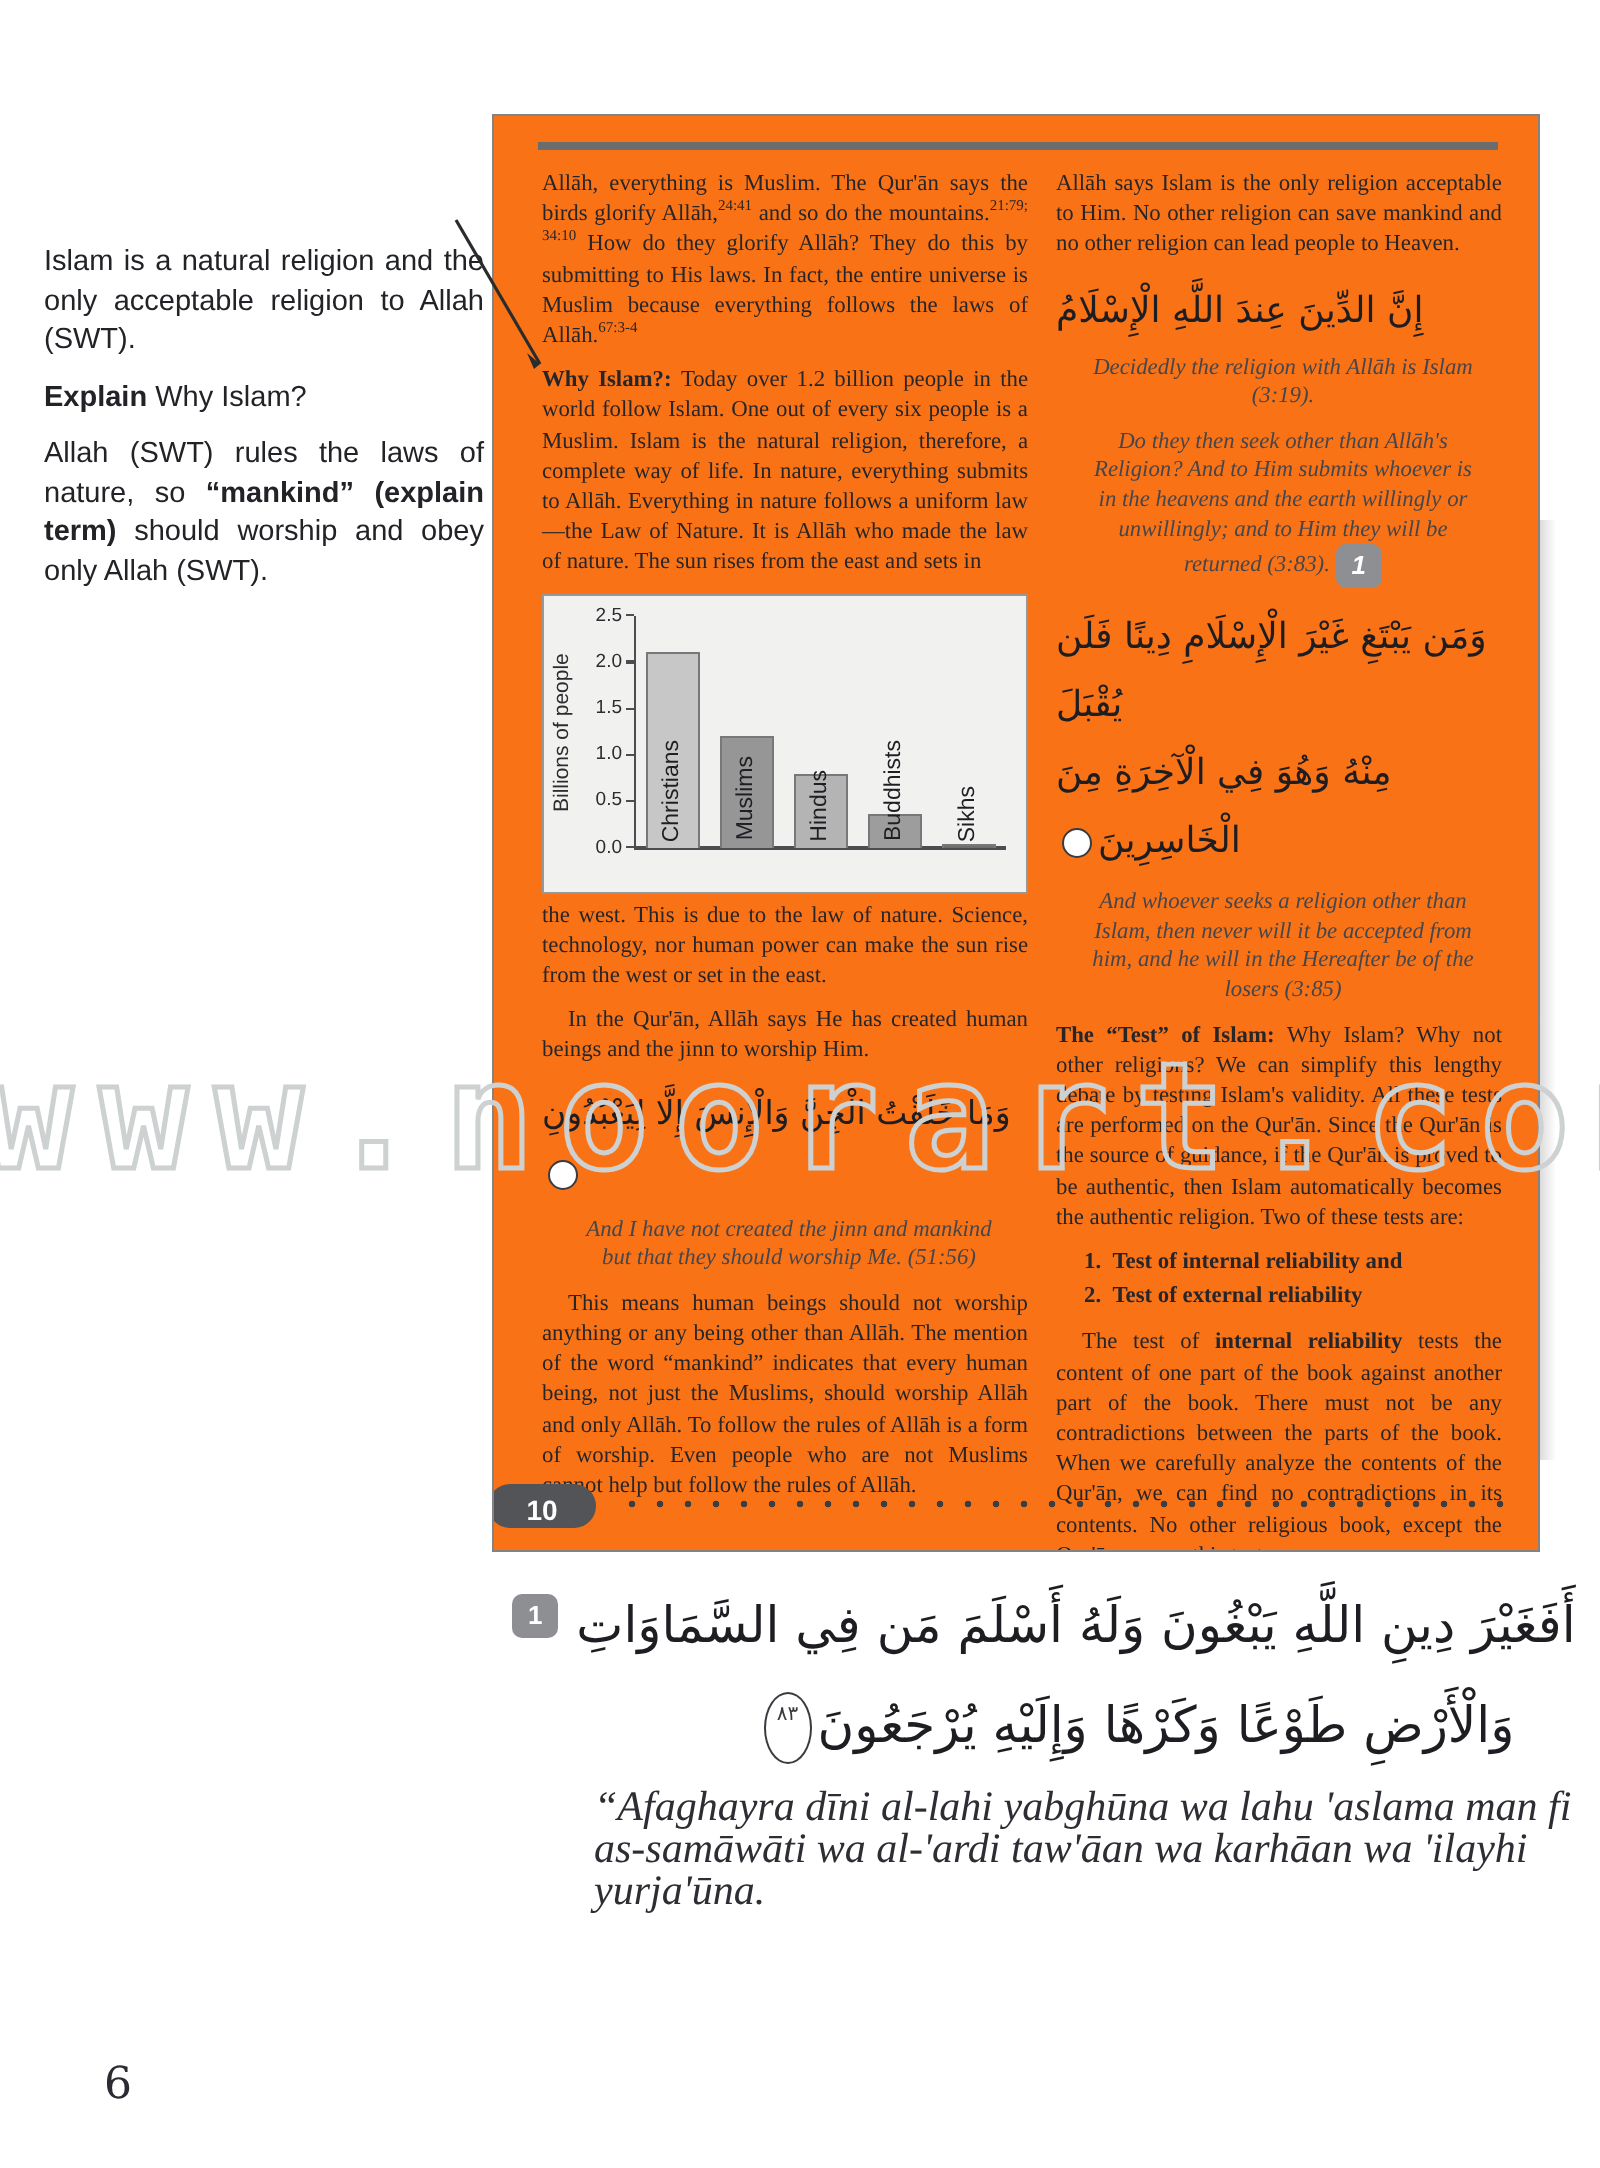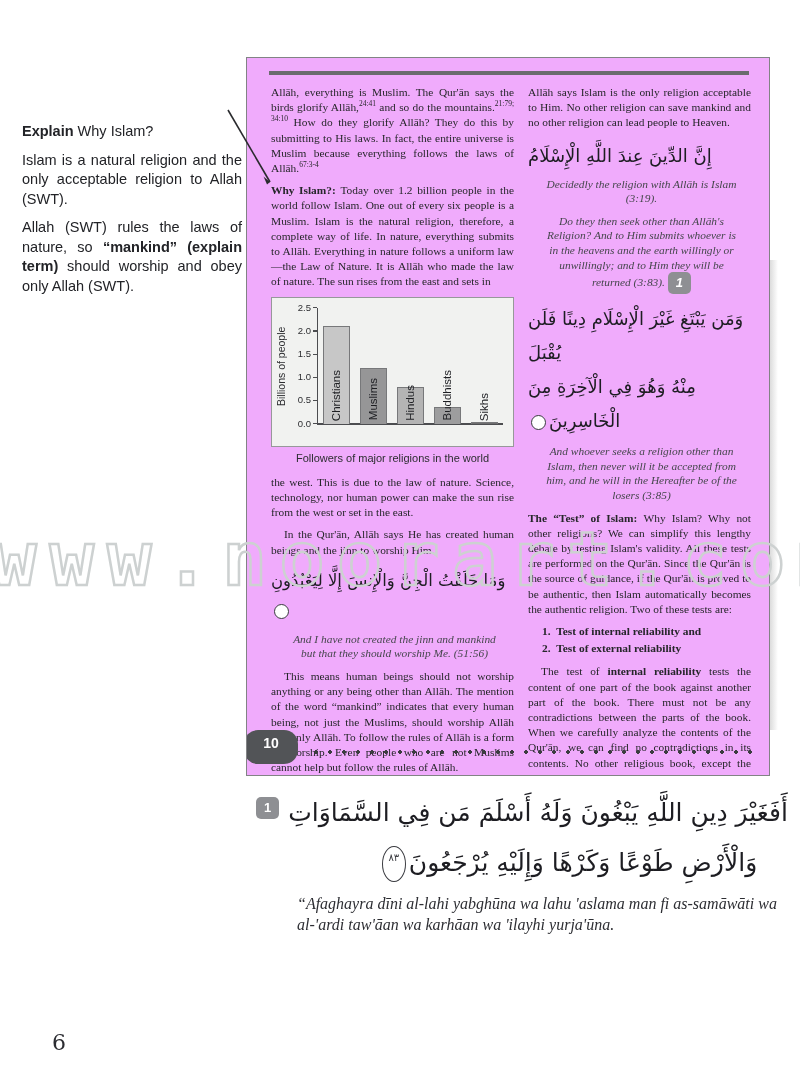--- a/index.html
+++ b/index.html
@@ -28,21 +28,21 @@
     position:absolute; left:22px; top:122px; width:220px;
     font-family:"Liberation Sans", sans-serif; font-size:14.5px;
     line-height:19.5px; color:#222327; z-index:3;
   }
   .margin-note p { margin-bottom:9px; text-align:justify; }
   .margin-note .b { font-weight:bold; }
   .pointer-line { position:absolute; left:224px; top:104px; z-index:4; }
   
   .page-frame {
     position:absolute; left:246px; top:57px; width:524px; height:719px;
-    border:1.5px solid #828385; background:#f0abfc; overflow:hidden; z-index:2;padding-left:16px;
+    border:1.5px solid #828385; background:#f97316; overflow:hidden; z-index:2;padding-left:16px;
   }
   .top-rule { position:absolute; left:22px; right:20px; top:13px; height:3.5px; background:#6b6c6e; }
   .col { position:absolute; top:27px; font-size:11.4px; line-height:15.2px; text-align:justify; }
   .col1 { left:24px; width:243px; }
   .col2 { left:281px; width:223px; }
   .col p { margin-bottom:7px; }
   .col p.ind { text-indent:13px; margin-bottom:6px; }
   .seg-b { font-weight:bold; }
   .seg-sup { font-size:7.5px; vertical-align:super; line-height:0; }
   .trans {
@@ -90,21 +90,21 @@
     position:absolute; bottom:3px; writing-mode:vertical-rl; transform:rotate(180deg);
     font-family:"Liberation Sans", sans-serif; font-size:11.5px; font-weight:500;
     color:#1e1f23; white-space:nowrap;
   }
   .caption {
     font-family:"Liberation Sans", sans-serif; font-size:11px; color:#2c2d30;
     text-align:center; margin:2px 0 9px 0;
   }
   
   .page-pill {
-    position:absolute; left:-3px; bottom:11px; width:54px; height:34px;
+    position:absolute; left:-3px; bottom:11px; width:54px; height:22px;
     background:#525457; color:#fff; border-radius:14px;
     font-family:"Liberation Sans", sans-serif; font-weight:bold; font-size:14px;
     text-align:center; line-height:26px;
   }
   .dotted-line {
     position:absolute; left:62px; right:10px; bottom:20px; height:6px;
     background-image:radial-gradient(circle, #3c3d40 1.6px, transparent 1.8px);
     background-size:14px 6px; background-repeat:repeat-x; background-position:0 center;
   }
   
@@ -112,42 +112,42 @@
   .bottom-arabic {
     position:absolute; left:288px; top:788px; width:500px;
     direction:rtl; font-family:"DejaVu Sans", sans-serif; color:#1d1d22;
     font-size:25px; line-height:50px;
   }
   .bottom-arabic .l1 { text-align:center; }
   .bottom-arabic .l2 { text-align:center; padding-left:60px; }
   .ayah-circle.big { width:24px; height:36px; font-size:10px; line-height:21px; border-width:1.5px; }
   .transliteration {
     position:absolute; left:297px; top:893px; width:492px;
-    font-style:italic; font-size:16px; line-height:21px; color:#2d2e33;
+    font-style:italic; font-size:21px; line-height:21px; color:#2d2e33;
   }
   .folio {
     position:absolute; left:52px; top:1030px;
     font-family:"DejaVu Serif", serif; font-size:22px; color:#2b2c31;
   }
   .edge-shadow {
     position:absolute; left:770px; top:260px; width:8px; height:470px;
     background:linear-gradient(to right, rgba(60,60,60,0.18), rgba(60,60,60,0));
     z-index:1;
   }
 </style>
 </head>
 <body>
 
 <div class="header-title">Annotated Teacher's Edition: Islamic Studies Level 7</div>
 
 <div class="watermark">www.noorart.com</div>
 
 <div class="margin-note">
+  <p>Islam is a natural religion and the only acceptable religion to Allah (SWT).</p>
   <p><span class="b">Explain</span><span> Why Islam?</span></p>
-  <p>Islam is a natural religion and the only acceptable religion to Allah (SWT).</p>
   <p><span>Allah (SWT) rules the laws of nature, so </span><span class="b">“mankind” (explain term)</span><span> should worship and obey only Allah (SWT).</span></p>
 </div>
 
 <svg class="pointer-line" width="58" height="90" viewBox="0 0 58 90">
   <line x1="4" y1="6" x2="46" y2="78" stroke="#2a2b2e" stroke-width="1.6"></line>
   <path d="M46 78 L39.5 72.5 L43 80.5 Z" fill="#2a2b2e"></path>
 </svg>
 
 <div class="page-frame">
   <div class="top-rule"></div>
@@ -178,21 +178,20 @@
           <div class="bar" style="left: 42.18px; width: 26.64px; height: 55.68px; background: rgb(150, 150, 151);"></div>
           <div class="bar-label" style="left: 47.5px;">Muslims</div>
           <div class="bar" style="left: 79.18px; width: 26.64px; height: 37.12px; background: rgb(180, 180, 180);"></div>
           <div class="bar-label" style="left: 84.5px;">Hindus</div>
           <div class="bar" style="left: 116.18px; width: 26.64px; height: 16.24px; background: rgb(157, 157, 158);"></div>
           <div class="bar-label" style="left: 121.5px;">Buddhists</div>
           <div class="bar" style="left: 153.18px; width: 26.64px; height: 2px; background: rgb(109, 109, 110);"></div>
           <div class="bar-label" style="left: 158.5px;">Sikhs</div>
         </div>
     </div>
-    <div class="caption">Followers of major religions in the world</div>
 
     <p>the west. This is due to the law of nature. Science, technology, nor human power can make the sun rise from the west or set in the east.</p>
     <p class="ind">In the Qur'ān, Allāh says He has created human beings and the jinn to worship Him.</p>
 
     <div class="arabic"><span>وَمَا خَلَقْتُ الْجِنَّ وَالْإِنسَ إِلَّا لِيَعْبُدُونِ</span><span class="ayah-circle"></span></div>
     <div class="trans">And I have not created the jinn and mankind but that they should worship Me. (51:56)</div>
 
     <p class="ind">This means human beings should not worship anything or any being other than Allāh. The mention of the word “mankind” indicates that every human being, not just the Muslims, should worship Allāh and only Allāh. To follow the rules of Allāh is a form of worship. Even people who are not Muslims cannot help but follow the rules of Allāh.</p>
   </div>
 

